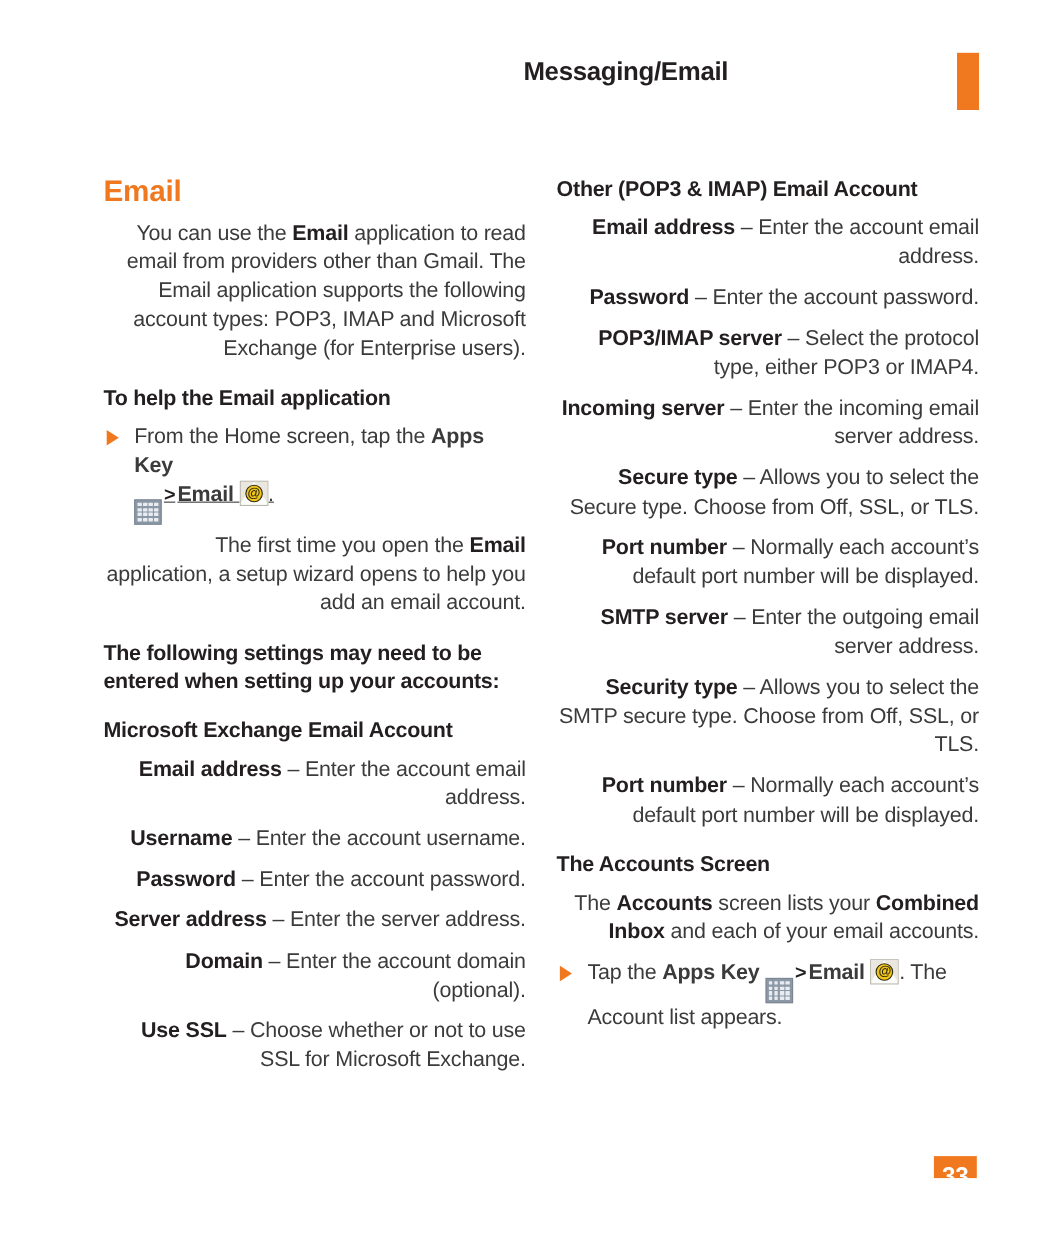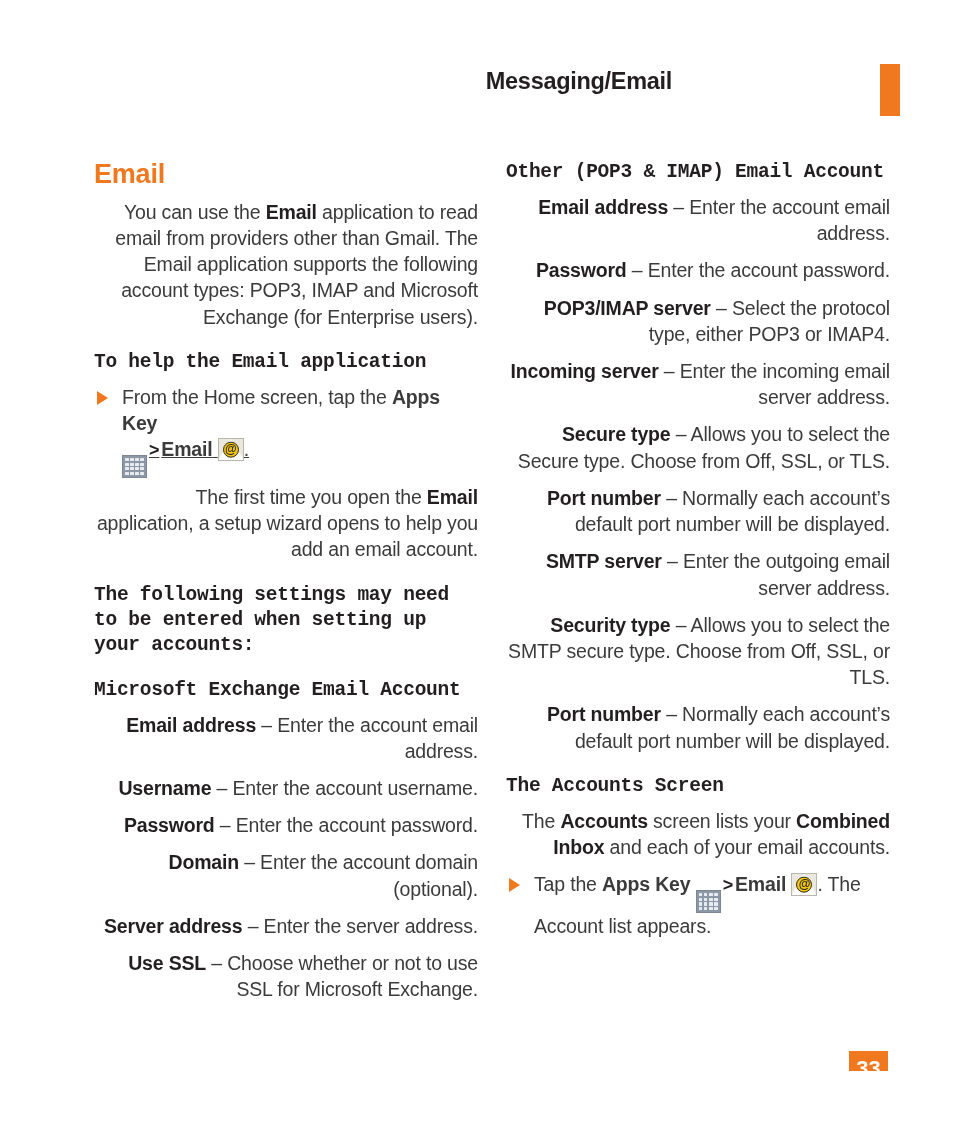--- a/index.html
+++ b/index.html
@@ -13,24 +13,23 @@
     position: relative;
     font-family: "Liberation Sans", sans-serif;
     color: #231f20;
     overflow: hidden;
   }
 
   
   .page-header {
     position: absolute;
     top: 48px;
-    left: 12px;
+    left: 2px;
     width: 764px;
     height: 52px;
-    margin-top: 16px;
   }
   .header-title {
     position: absolute;
     right: 104px;
     top: 4px;
     font-size: 23.5px;
     font-weight: bold;
     letter-spacing: -0.3px;
     color: #231f20;
     white-space: nowrap;
@@ -68,21 +67,20 @@
     margin: 0 0 9px 0;
     line-height: 1.1;
   }
   .h2 {
     font-size: 19.5px;
     font-weight: bold;
     color: #231f20;
     letter-spacing: -0.25px;
     line-height: 1.28;
     margin: 20px 0 9px 0;
-    font-family: Liberation Mono, monospace;
   }
   .h2.tight-top { margin-top: 0; }
 
   p.body {
     font-size: 19.5px;
     line-height: 1.345;
     letter-spacing: -0.18px;
     color: #3b3b3b;
     margin: 0 0 11px 0;
     text-align: right;
@@ -250,22 +248,22 @@
 
     <p class="body"><span>The first time you open the </span><b>Email</b><span> application, a setup wizard opens to help you add an email account.</span></p>
 
     <h2 class="h2">The following settings may need to be entered when setting up your accounts:</h2>
 
     <h2 class="h2">Microsoft Exchange Email Account</h2>
 
     <p class="body"><b>Email address</b><span> – Enter the account email address.</span></p>
     <p class="body"><b>Username</b><span> – Enter the account username.</span></p>
     <p class="body"><b>Password</b><span> – Enter the account password.</span></p>
+    <p class="body"><b>Server address</b><span> – Enter the server address.</span></p>
     <p class="body"><b>Domain</b><span> – Enter the account domain (optional).</span></p>
-    <p class="body"><b>Server address</b><span> – Enter the server address.</span></p>
     <p class="body"><b>Use SSL</b><span> – Choose whether or not to use SSL for Microsoft Exchange.</span></p>
 
   </div>
 
   <div class="col col-right">
 
     <h2 class="h2 tight-top">Other (POP3 &amp; IMAP) Email Account</h2>
 
     <p class="body"><b>Email address</b><span> – Enter the account email address.</span></p>
     <p class="body"><b>Password</b><span> – Enter the account password.</span></p>

